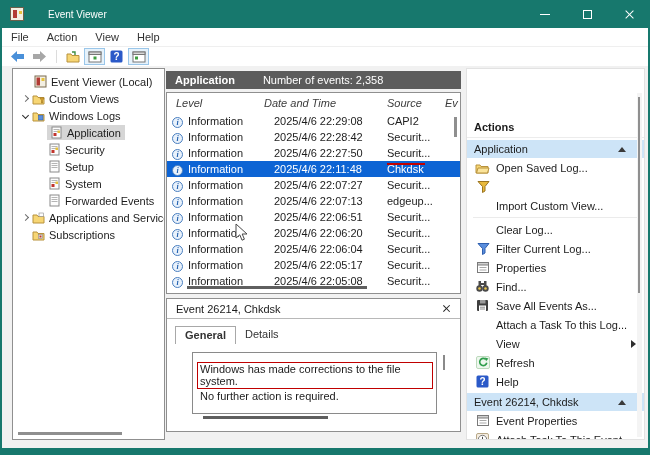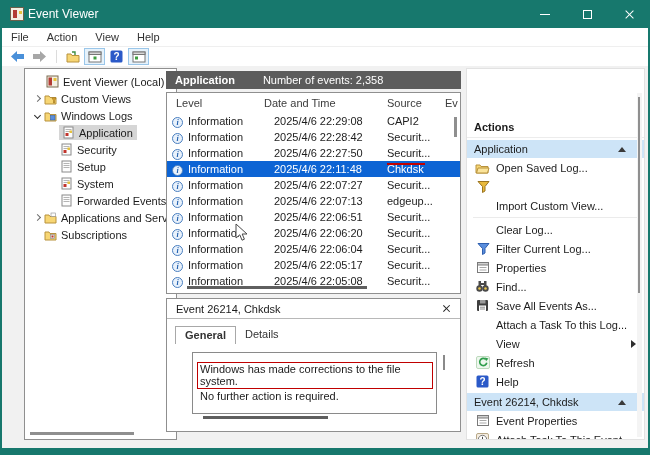--- a/index.html
+++ b/index.html
@@ -5,62 +5,62 @@
   html,body{margin:0;padding:0;background:#cfd6d5;}
   *{box-sizing:border-box;}
   .window{position:relative;width:650px;height:455px;background:#17786d;overflow:hidden;
           font-family:"Liberation Sans",sans-serif;font-size:11px;color:#1c1c1c;}
 
   
   .titlebar{position:absolute;left:0;top:0;width:650px;height:28px;display:flex;align-items:center;color:#fff;}
   .title-icon{margin-left:10px;width:14px;height:14px;position:relative;background:#f3efe2;border:1px solid #6b5f4a;}
   .title-icon i{position:absolute;left:2px;top:2px;width:4px;height:8px;background:#b23b34;}
   .title-icon b{position:absolute;left:8px;top:3px;width:3px;height:3px;background:#e6c23c;}
-  .title-text{margin-left:4px;font-size:12px;}
+  .title-text{margin-left:24px;font-size:10px;}
   .win-controls{position:absolute;right:0;top:0;height:28px;display:flex;}
   .win-btn{width:42px;height:28px;display:flex;align-items:center;justify-content:center;}
   .glyph-min{width:10px;height:1px;background:#fff;}
   .glyph-max{width:9px;height:9px;border:1px solid #fff;}
   .glyph-close{position:relative;width:11px;height:11px;}
   .glyph-close::before,.glyph-close::after{content:"";position:absolute;left:5px;top:0;width:1.2px;height:11px;background:#fff;}
   .glyph-close::before{transform:rotate(45deg);} .glyph-close::after{transform:rotate(-45deg);}
 
   
   .menubar{position:absolute;left:2px;top:28px;width:646px;height:19px;background:#fff;display:flex;align-items:center;border-bottom:1px solid #efefef;}
   .menu-item{padding:0 9px;color:#333;}
   .toolbar{position:absolute;left:2px;top:47px;width:646px;height:19px;background:#fff;display:flex;align-items:center;padding-left:5px;}
   .tb-btn{width:21px;height:17px;display:flex;align-items:center;justify-content:center;margin-right:1px;}
   .tb-btn.hl{background:#e6f2fb;border:1px solid #9ac6e9;}
   .tb-sep{width:1px;height:13px;background:#dcdcdc;margin:0 5px;}
 
   
   .main{position:absolute;left:2px;top:66px;width:646px;height:382px;background:#f1f1f1;}
 
   
-  .tree-panel{position:absolute;left:22px;top:2px;width:153px;height:372px;background:#fff;border:1px solid #8f8f8f;overflow:hidden;}
+  .tree-panel{position:absolute;left:10px;top:2px;width:153px;height:372px;background:#fff;border:1px solid #8f8f8f;overflow:hidden;}
   .tree-rows{padding-top:4px;}
   .tree-row{display:flex;align-items:center;height:17px;white-space:nowrap;overflow:hidden;}
   .chev-slot{width:12px;display:flex;justify-content:center;flex:none;}
   .chev{width:5px;height:5px;border-right:1.2px solid #6b6b6b;border-bottom:1.2px solid #6b6b6b;display:inline-block;}
   .chev.right{transform:rotate(-45deg);}
   .chev.down{transform:rotate(45deg);border-color:#2b2b2b;}
   .lvl0{padding-left:20px;} .lvl1{padding-left:6px;} .lvl2{padding-left:34px;}
   .hl-box{display:inline-flex;align-items:center;padding:1px 4px 1px 2px;}
   .hl-box.sel{background:#d6d6d6;}
   .t-icon{width:14px;height:13px;display:flex;align-items:center;justify-content:center;margin-right:4px;flex:none;}
   .t-label{overflow:hidden;text-overflow:clip;}
 
   
   .mid-header{position:absolute;left:164px;top:5px;width:295px;height:18px;background:#5c5c5c;color:#fff;display:flex;align-items:center;}
   .mid-header .mh-title{font-weight:bold;margin-left:9px;}
   .mid-header .mh-count{margin-left:28px;}
 
   
   .table-panel{position:absolute;left:164px;top:26px;width:295px;height:202px;background:#fff;border:1px solid #8f8f8f;overflow:hidden;}
-  .tbl-hdr{position:relative;height:20px;color:#3c3c3c;}
+  .tbl-hdr{position:relative;height:20px;color:#3c3c3c;font-style:italic;}
   .tbl-hdr span{position:absolute;top:4px;}
   .h-level{left:9px;} .h-date{left:97px;} .h-source{left:220px;} .h-ev{left:278px;}
   .t-row{position:relative;height:16px;padding-left:8px;}
   .t-row span{position:absolute;top:2px;white-space:nowrap;}
   .c-icon{left:5px;top:2px;}
   .c-level{left:21px;} .c-date{left:107px;} .c-source{left:220px;}
   .t-row.selected{background:#0d64d4;color:#fff;}
   .info-icon{display:inline-block;width:11px;height:11px;border-radius:50%;background:#e8f1fb;border:1px solid #4a7fc0;
              color:#1f5fae;font-size:8px;line-height:10px;text-align:center;font-weight:bold;font-style:italic;font-family:"Liberation Serif",serif;}
   .info-icon::after{content:"i";}

